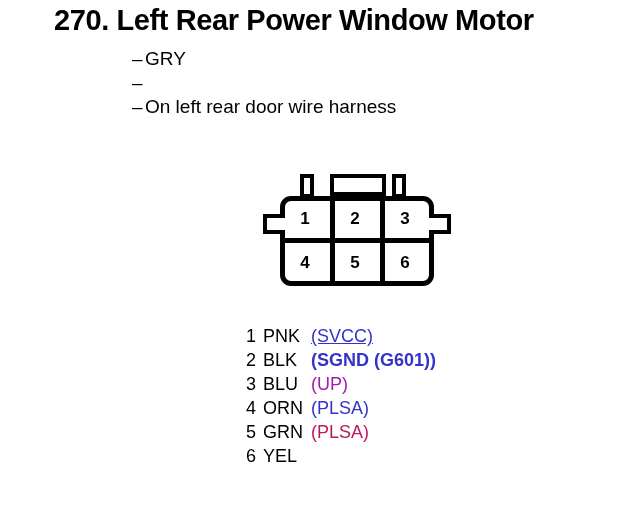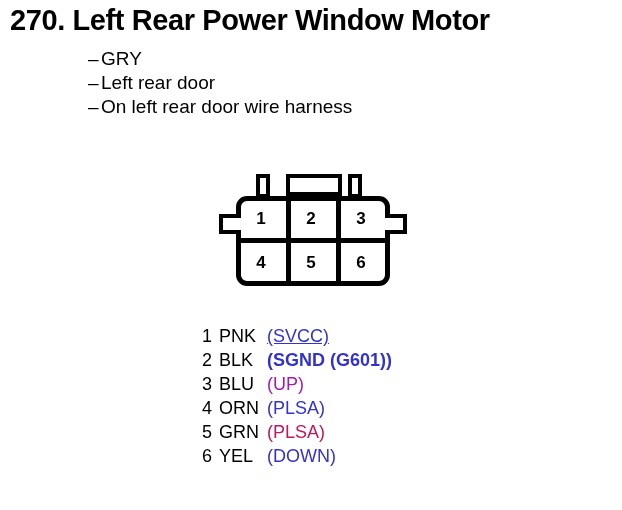--- a/index.html
+++ b/index.html
@@ -5,21 +5,21 @@
   html,body{margin:0;padding:0;}
   body{
     width:622px;height:510px;
     background:#ffffff;
     font-family:"Liberation Sans",sans-serif;
     color:#000000;
     position:relative;
     overflow:hidden;
     -webkit-font-smoothing:antialiased;
   }
-  .page{position:absolute;inset:0;}
+  .page{position:absolute;inset:0;margin-left:44px;}
 
   
   .title{
     position:absolute;left:10px;top:2px;
     font-size:29px;font-weight:bold;
     letter-spacing:-0.4px;
     white-space:nowrap;
     line-height:36px;
   }
 
@@ -108,21 +108,20 @@
 
   <div class="title">270. Left Rear Power Window Motor</div>
 
   <div class="bullets">
     <div class="bullet-row">
       <span class="bullet-dash">–</span>
       <span class="bullet-text">GRY</span>
     </div>
     <div class="bullet-row">
       <span class="bullet-dash">–</span>
-      <span class="bullet-text">Left rear door</span>
     </div>
     <div class="bullet-row">
       <span class="bullet-dash">–</span>
       <span class="bullet-text">On left rear door wire harness</span>
     </div>
   </div>
 
   <div class="connector">
 
     <div class="tab-sq left"></div>
@@ -171,17 +170,16 @@
       <span class="lg-signal" style="color: rgb(51, 51, 204);">(PLSA)</span>
     </div>
     <div class="legend-row">
       <span class="lg-pin">5</span>
       <span class="lg-color">GRN</span>
       <span class="lg-signal" style="color: #be185d;">(PLSA)</span>
     </div>
     <div class="legend-row">
       <span class="lg-pin">6</span>
       <span class="lg-color">YEL</span>
-      <span class="lg-signal" style="color: rgb(51, 51, 204);">(DOWN)</span>
     </div>
   </div>
 
 </div>
 
 </body></html>

